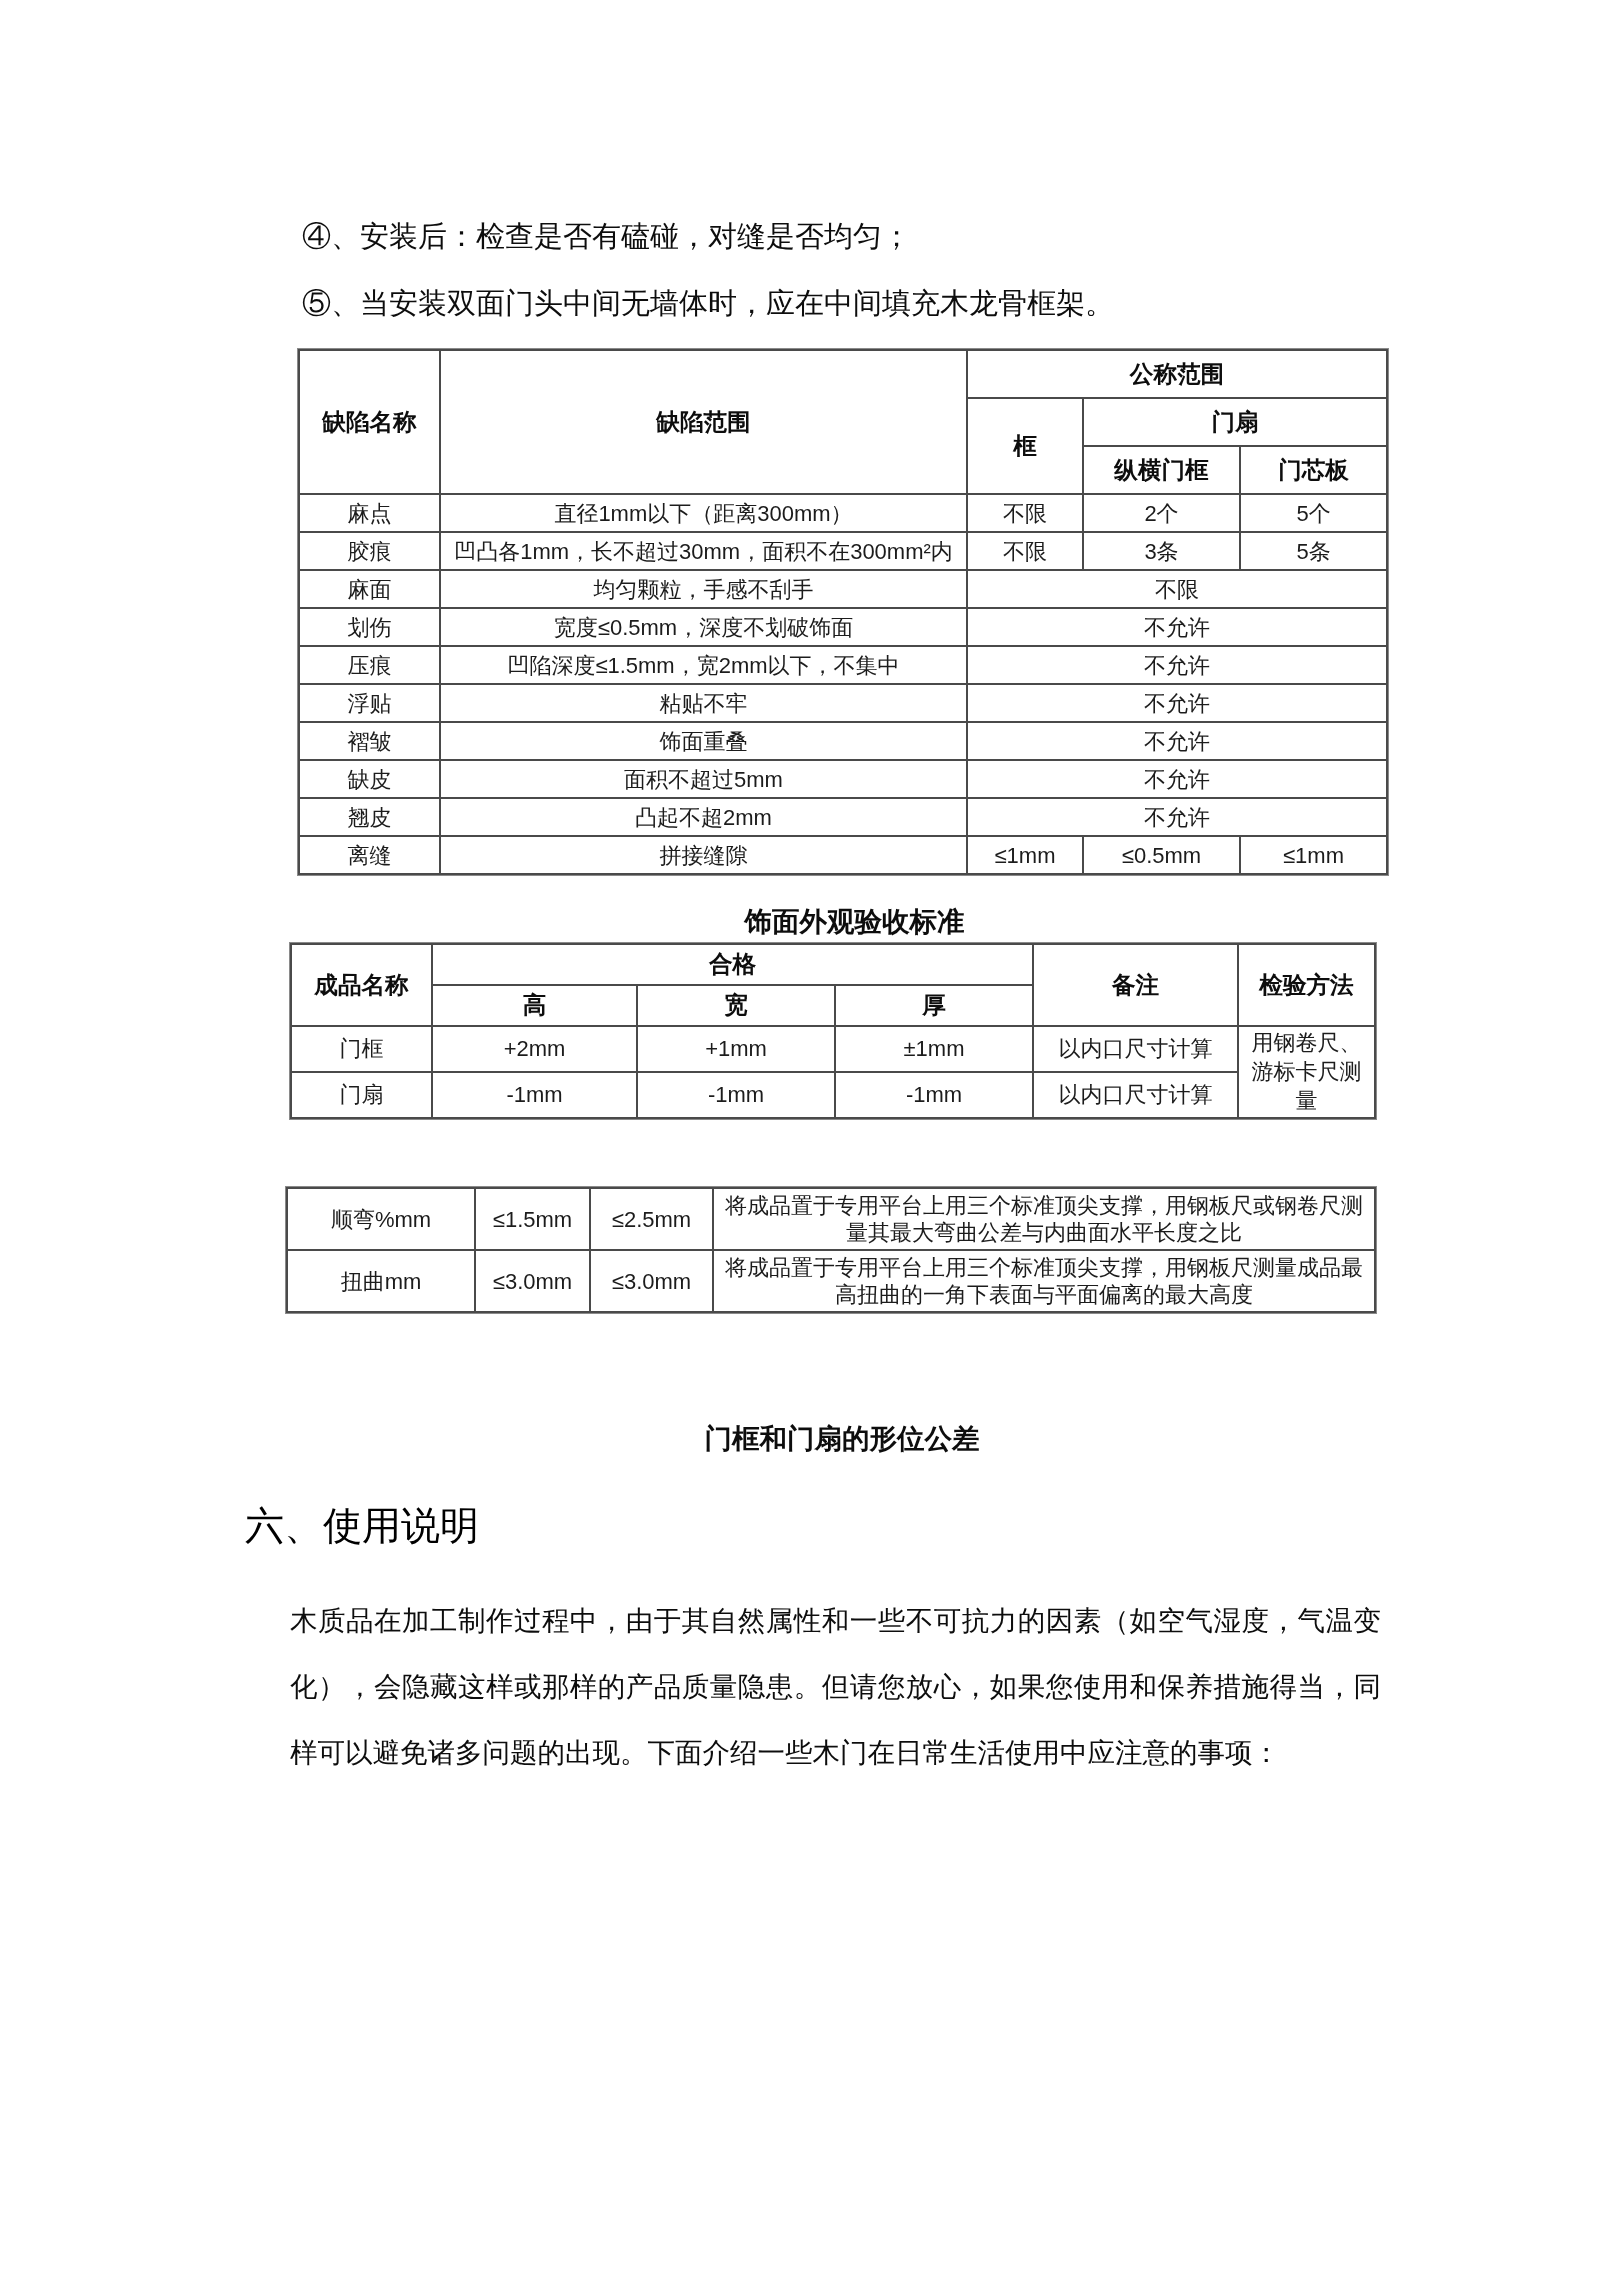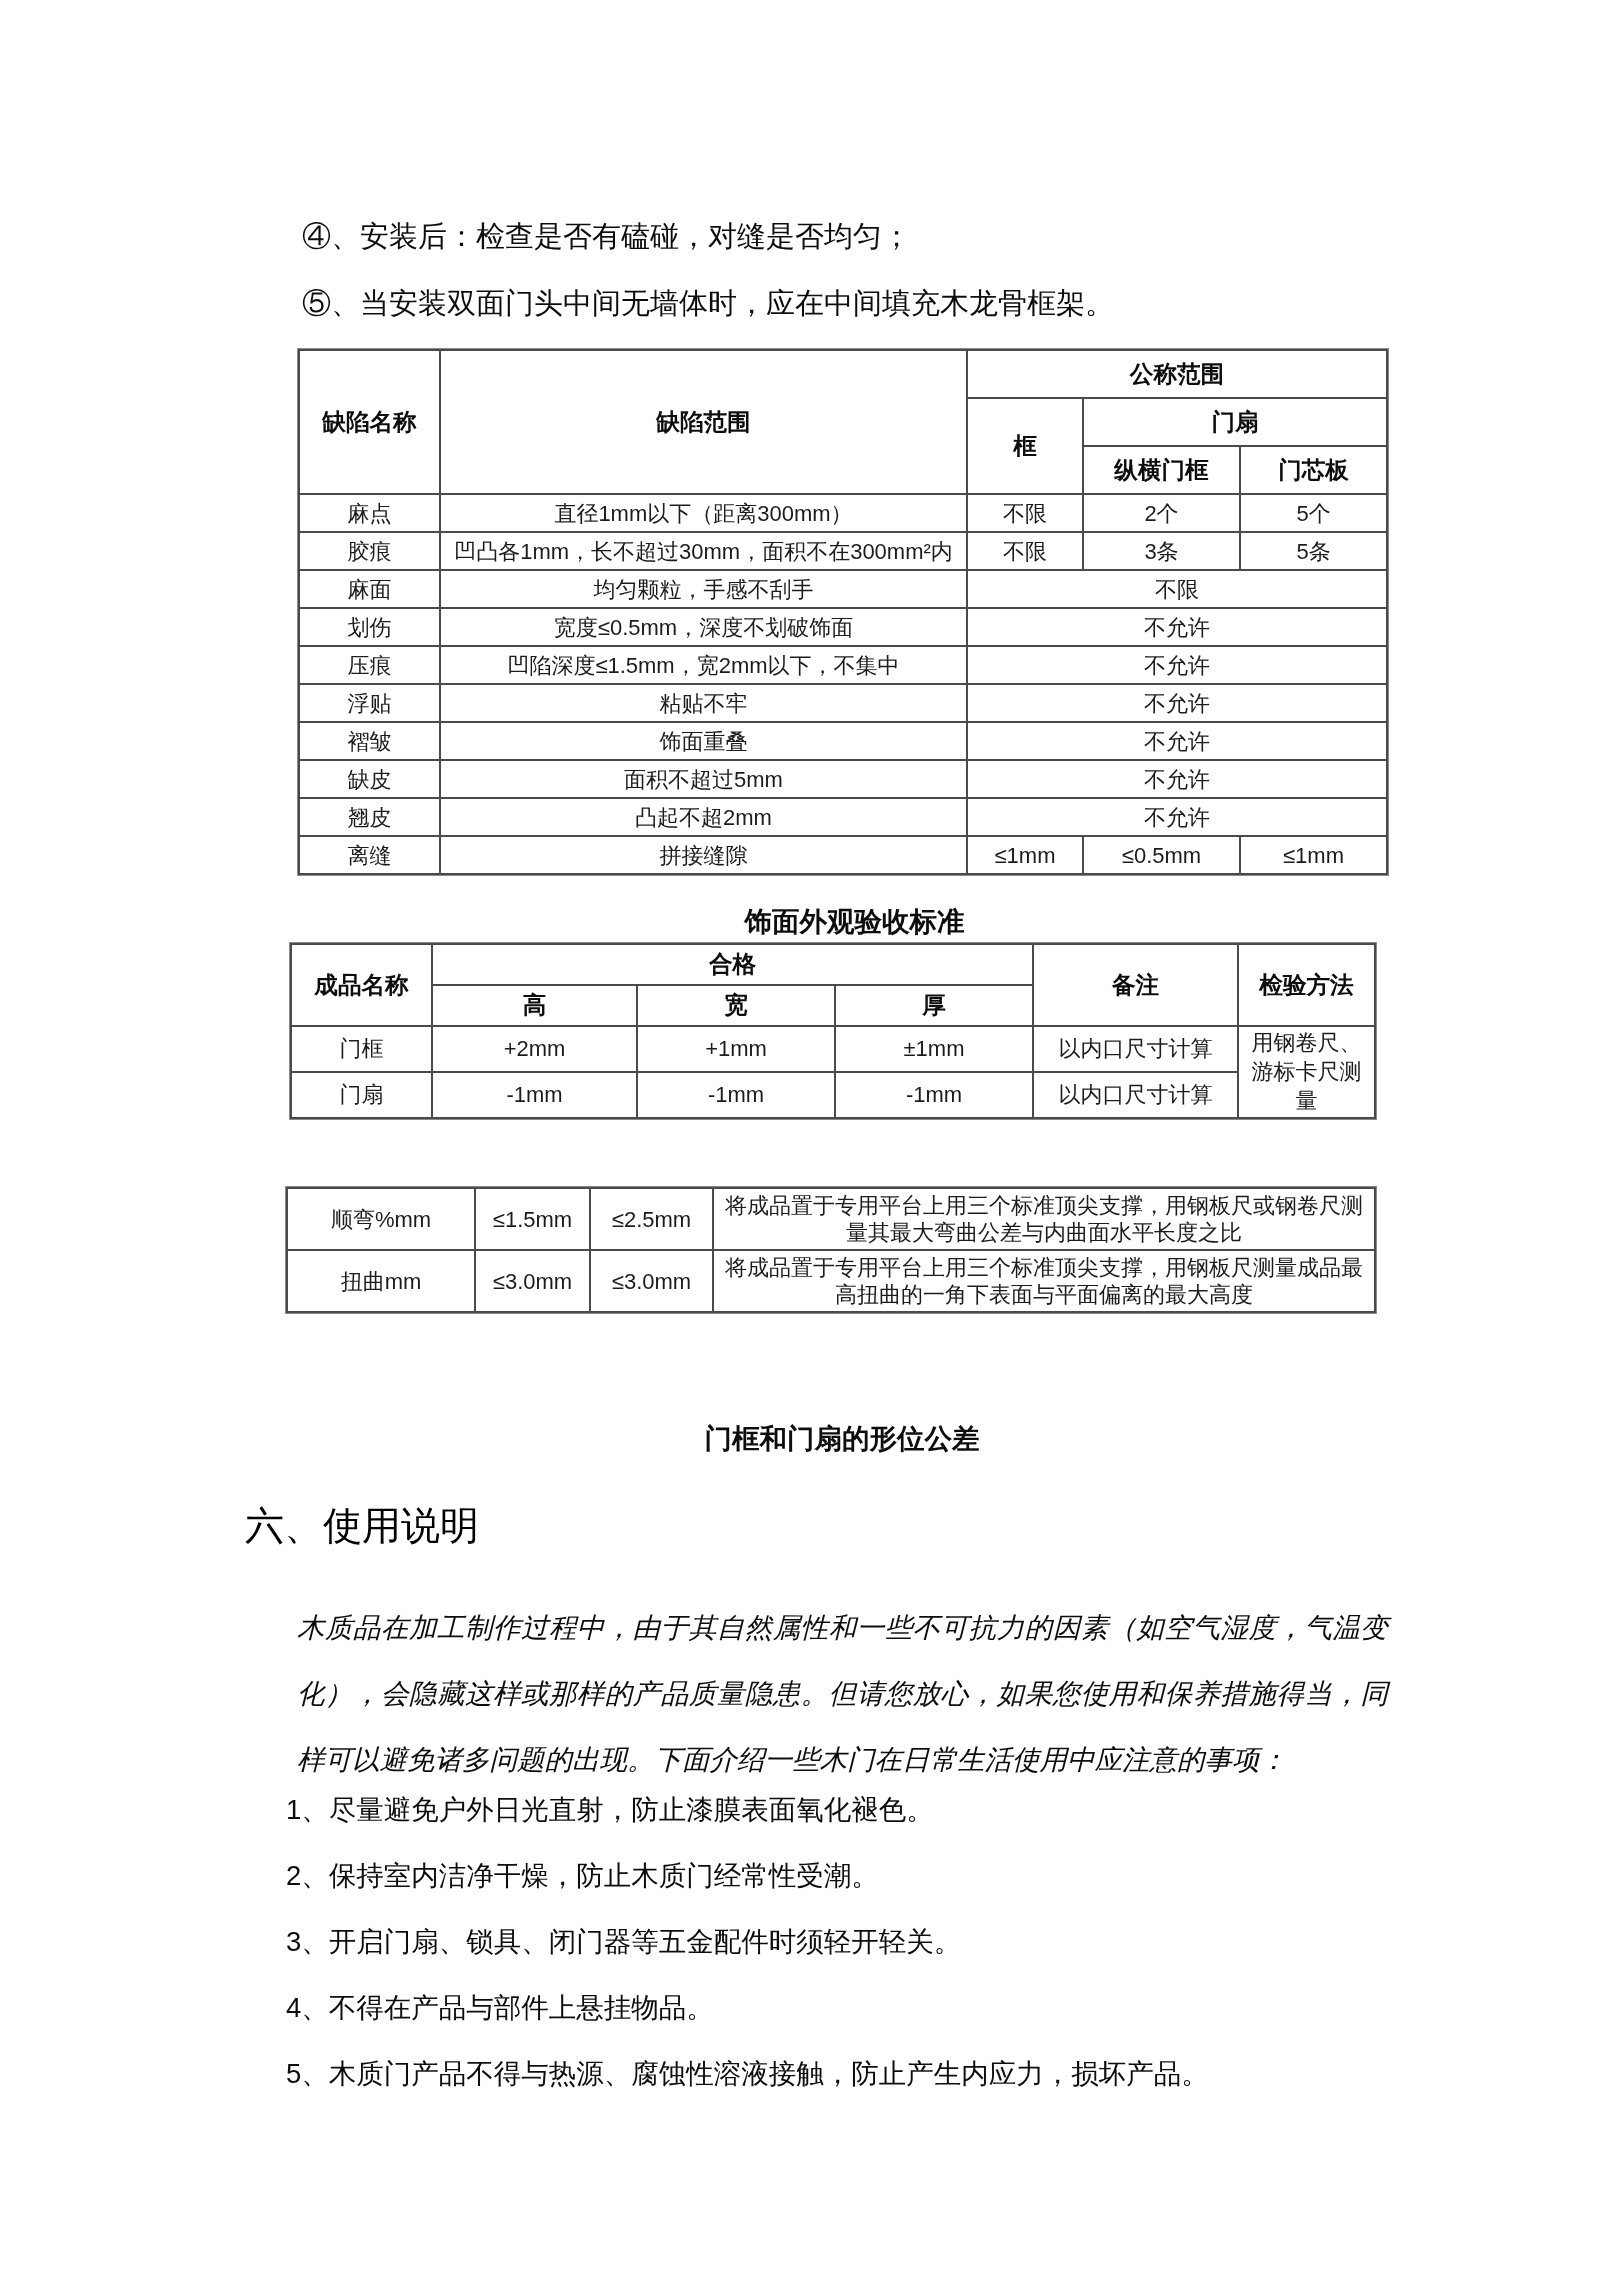--- a/index.html
+++ b/index.html
@@ -31,22 +31,22 @@
   .t3 td.method{line-height:27.5px;}
 
   .caption{position:absolute;margin:12px;font-size:27.5px;font-weight:bold;color:#0d0d0d;
            text-align:center;line-height:37px;}
   .cap1{left:298px;top:891px;width:1089px;}
   .cap2{left:290px;top:1130px;width:1084px;}
   .cap3{left:286px;top:1408px;width:1088px;}
 
   .sec-title{position:absolute;left:245px;top:1502px;margin:0;font-size:39px;
              font-weight:normal;color:#000;line-height:47px;white-space:nowrap;}
-  .para{position:absolute;left:286px;top:1584px;width:1091px;margin:11px;
-        font-size:27.5px;line-height:66px;text-align:justify;color:#0d0d0d;font-style:italic;}
+  .para{position:absolute;left:286px;top:1584px;width:1091px;margin:4px;
+        font-size:27.5px;line-height:66px;text-align:justify;color:#0d0d0d;}
   .uselist{position:absolute;left:286px;top:1794px;margin:0;}
   .uselist p{margin:0 0 35px 0;font-size:27.5px;line-height:31px;color:#0d0d0d;white-space:nowrap;}
 </style>
 </head>
 <body>
 
 <div class="page">
 
   <p class="note note4">④、安装后：检查是否有磕碰，对缝是否均匀；</p>
   <p class="note note5">⑤、当安装双面门头中间无墙体时，应在中间填充木龙骨框架。</p>
@@ -193,22 +193,15 @@
       <td class="method">将成品置于专用平台上用三个标准顶尖支撑，用钢板尺测量成品最高扭曲的一角下表面与平面偏离的最大高度</td>
     </tr>
   </tbody>
     </table>
   <p class="caption cap3">门框和门扇的形位公差</p>
 
   <h2 class="sec-title">六、使用说明</h2>
 
   <p class="para">木质品在加工制作过程中，由于其自然属性和一些不可抗力的因素（如空气湿度，气温变化），会隐藏这样或那样的产品质量隐患。但请您放心，如果您使用和保养措施得当，同样可以避免诸多问题的出现。下面介绍一些木门在日常生活使用中应注意的事项：</p>
 
-  <div class="uselist">
-    <p>1、尽量避免户外日光直射，防止漆膜表面氧化褪色。</p>
-    <p>2、保持室内洁净干燥，防止木质门经常性受潮。</p>
-    <p>3、开启门扇、锁具、闭门器等五金配件时须轻开轻关。</p>
-    <p>4、不得在产品与部件上悬挂物品。</p>
-    <p>5、木质门产品不得与热源、腐蚀性溶液接触，防止产生内应力，损坏产品。</p>
-  </div>
 
 </div>
 
 
 </body></html>

